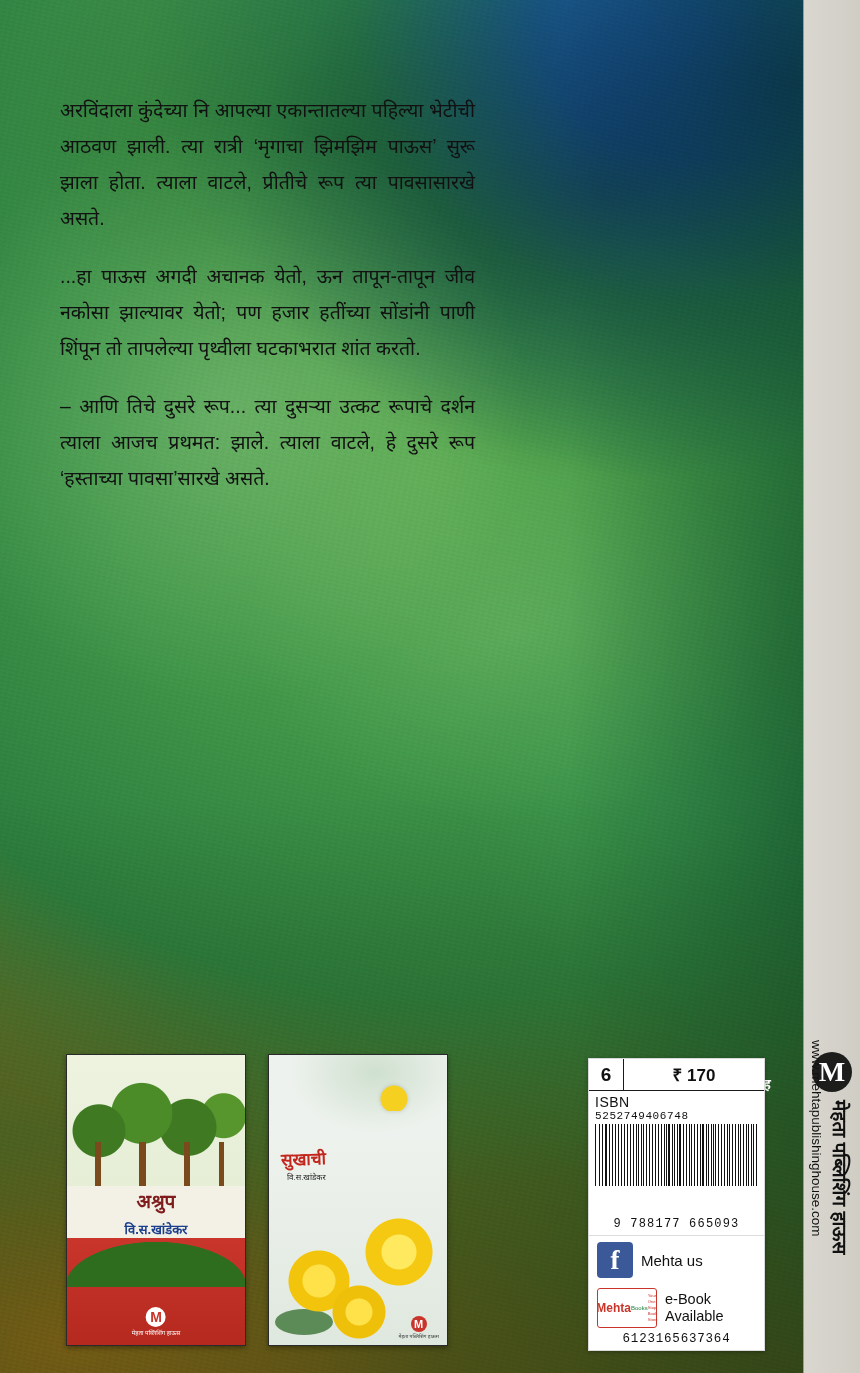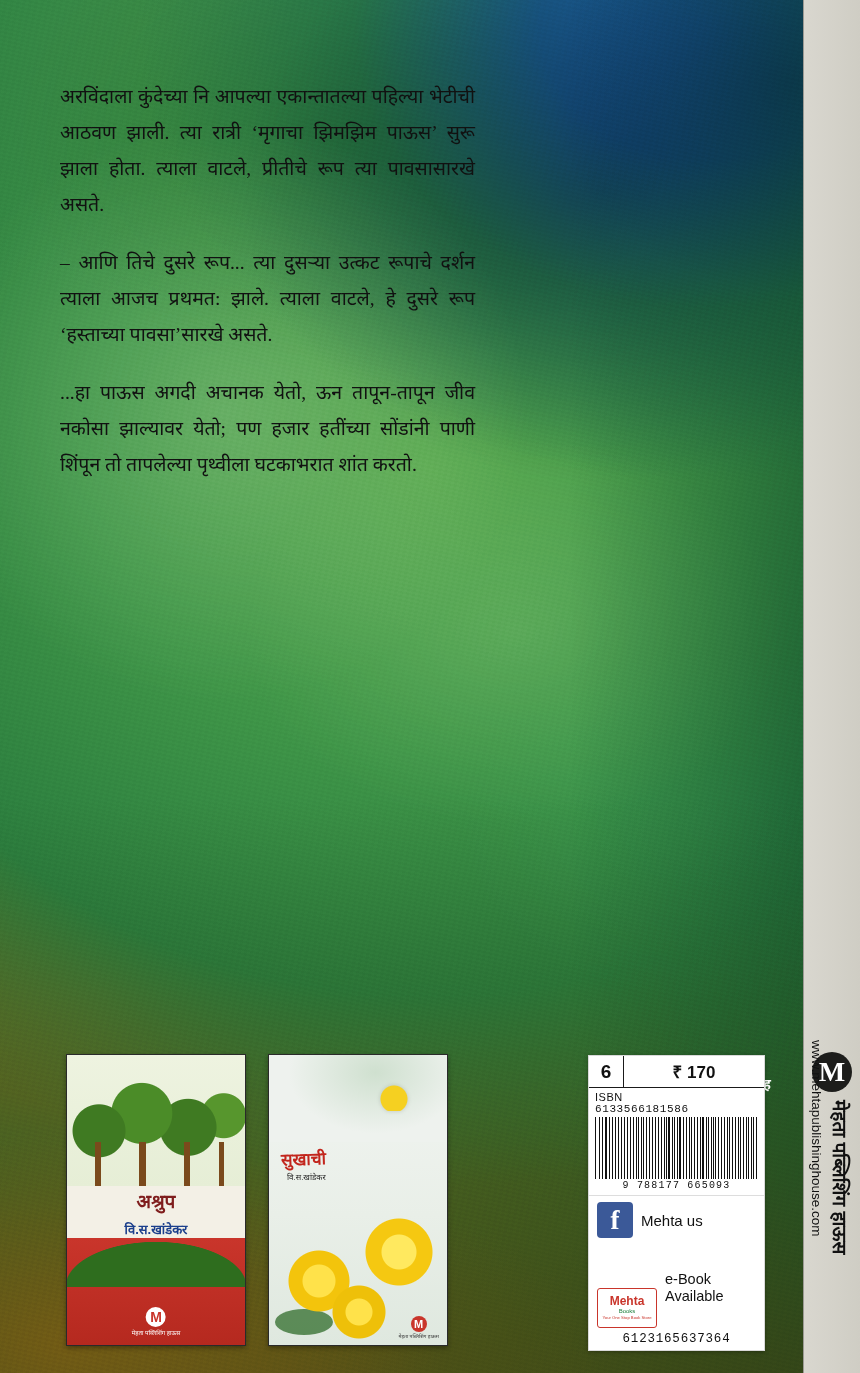--- a/index.html
+++ b/index.html
@@ -54,25 +54,25 @@
   }
   .grain{
     position:absolute;inset:0;opacity:.22;mix-blend-mode:overlay;
     background-image:
       repeating-linear-gradient(13deg, rgba(255,255,255,.07) 0 2px, rgba(0,0,0,.05) 2px 4px),
       repeating-linear-gradient(-78deg, rgba(255,255,255,.05) 0 3px, rgba(0,0,0,.04) 3px 6px);
   }
 
   
   .blurb{
-    position:absolute;left:60px;top:79px;width:415px;
+    position:absolute;left:60px;top:92px;width:415px;
     color:#111;
     font-size:19.5px;
     line-height:36px;
-    font-family:Liberation Serif, serif;
+    font-family:Liberation Sans, sans-serif;
   }
   .blurb p{margin:0 0 22px 0;text-align:justify;}
   .blurb p:last-child{margin-bottom:0;}
 
   
   .thumbs{position:absolute;left:66px;bottom:27px;display:flex;gap:22px;}
   .thumb{
     width:178px;height:290px;
     border:1px solid #2a2a2a;
     position:relative;overflow:hidden;
@@ -139,37 +139,37 @@
     position:absolute;right:95px;bottom:22px;width:175px;
     background:#fff;border:1px solid #d9d9d9;
     box-shadow:0 1px 4px rgba(0,0,0,.3);
   }
   .price-row{display:flex;align-items:stretch;border-bottom:1px solid #1a1a1a;}
   .price-badge{
     width:34px;display:flex;align-items:center;justify-content:center;
     border-right:1px solid #1a1a1a;font-size:19px;font-weight:700;color:#111;padding:3px 0;
   }
   .price-val{flex:1;text-align:center;font-size:17px;font-weight:700;color:#111;padding:4px 0;}
-  .isbn-label{font-size:11px;color:#111;padding:3px 6px 0 6px;letter-spacing:.5px;}
+  .isbn-label{font-size:14px;color:#111;padding:3px 6px 0 6px;letter-spacing:.5px;}
   .isbn-top{font-family:"Liberation Mono", monospace;font-size:11px;color:#111;padding:0 6px 2px 6px;letter-spacing:.6px;}
   .barcode{height:62px;margin:0 6px;display:flex;align-items:stretch;gap:1px;overflow:hidden;}
   .barcode i{display:block;background:#111;}
   .barnum{
-    font-family:"Liberation Mono", monospace;font-size:10px;color:#111;
-    text-align:center;letter-spacing:1.2px;padding:1px 0 4px 0;
+    font-family:"Liberation Mono", monospace;font-size:12px;color:#111;
+    text-align:center;letter-spacing:1.2px;padding:1px 0 4px 0;margin-top:30px;
   }
   .fbrow{display:flex;align-items:center;gap:8px;padding:6px 8px;border-top:1px solid #ddd;}
   .fb-icon{
     width:36px;height:36px;background:#3b5998;color:#fff;border-radius:4px;
     font-size:27px;font-weight:700;line-height:36px;text-align:center;font-family:"Liberation Serif",serif;
   }
   .fb-text{font-size:15px;color:#111;}
   .ebrow{display:flex;align-items:center;gap:8px;padding:4px 8px 2px 8px;}
   .eb-logo{width:58px;height:38px;border:1px solid #c9352b;border-radius:3px;
-    display:flex;flex-direction:column;align-items:center;justify-content:center;background:#fff;margin-top:40px;}
+    display:flex;flex-direction:row;align-items:center;justify-content:center;background:#fff;}
   .eb-logo .l1{color:#c9352b;font-size:12px;font-weight:700;line-height:12px;}
   .eb-logo .l2{color:#1b7f3b;font-size:6px;line-height:8px;}
   .eb-logo .l3{color:#c9352b;font-size:4.2px;line-height:6px;}
   .eb-text{font-size:14.5px;color:#111;line-height:17px;}
   .bottomnum{
     font-family:"Liberation Mono", monospace;font-size:12.5px;color:#111;
     text-align:center;letter-spacing:.8px;padding:2px 0 4px 0;
   }
 
   
@@ -197,22 +197,22 @@
 
   <div class="bg-base"></div>
   <div class="bg-wash1"></div>
   <div class="bg-wash2"></div>
   <div class="bg-dark-right"></div>
   <div class="bg-bottom"></div>
   <div class="grain"></div>
 
   <div class="blurb">
     <p>अरविंदाला कुंदेच्या नि आपल्या एकान्तातल्या पहिल्या  भेटीची आठवण झाली. त्या रात्री ‘मृगाचा झिमझिम पाऊस’ सुरू झाला होता. त्याला वाटले, प्रीतीचे रूप त्या पावसासारखे असते.</p>
+    <p>...हा पाऊस अगदी अचानक येतो, ऊन तापून-तापून जीव नकोसा झाल्यावर येतो; पण हजार हतींच्या सोंडांनी पाणी शिंपून तो तापलेल्या पृथ्वीला घटकाभरात शांत करतो.</p>
     <p>– आणि तिचे दुसरे रूप... त्या दुसऱ्या उत्कट रूपाचे   दर्शन त्याला आजच प्रथमत: झाले. त्याला वाटले, हे दुसरे रूप ‘हस्ताच्या पावसा’सारखे असते.</p>
-    <p>...हा पाऊस अगदी अचानक येतो, ऊन तापून-तापून जीव नकोसा झाल्यावर येतो; पण हजार हतींच्या सोंडांनी पाणी शिंपून तो तापलेल्या पृथ्वीला घटकाभरात शांत करतो.</p>
   </div>
 
   <div class="thumbs">
     <div class="thumb">
       <div class="t1-sky"></div>
       <div class="t1-trees"></div>
       <div class="t1-trunks"></div>
       <div class="t1-band"></div>
       <div class="t1-red"></div>
       <div class="t1-hill"></div>
@@ -242,21 +242,21 @@
   </div>
 
   <div class="genre">कथासंग्रह</div>
 
   <div class="infoblock">
     <div class="price-row">
       <div class="price-badge">6</div>
       <div class="price-val">₹ 170</div>
     </div>
     <div class="isbn-label">ISBN</div>
-    <div class="isbn-top">6133566181586</div>
+    <div class="isbn-top">5252749406748</div>
     <div class="barcode" id="barcode">
         <i style="width: 3px; margin-right: 2px;"></i>
         <i style="width: 3px; margin-right: 1px;"></i>
         <i style="width: 3px; margin-right: 1px;"></i>
         <i style="width: 3px; margin-right: 1px;"></i>
         <i style="width: 3px; margin-right: 1px;"></i>
         <i style="width: 2px; margin-right: 1px;"></i>
         <i style="width: 3px; margin-right: 1px;"></i>
         <i style="width: 3px; margin-right: 1px;"></i>
         <i style="width: 3px; margin-right: 1px;"></i>

